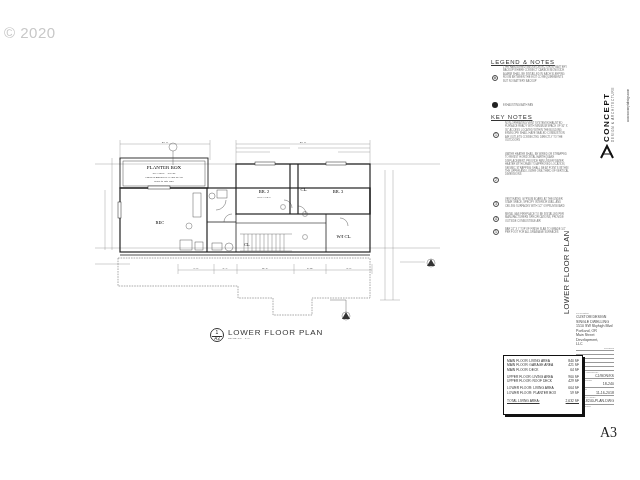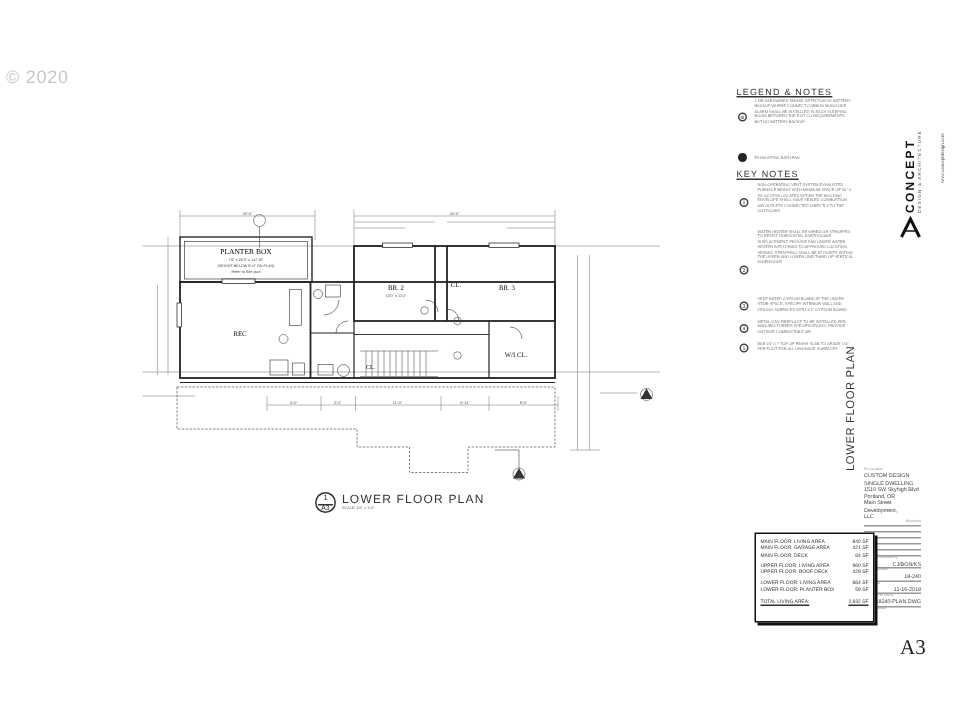--- a/index.html
+++ b/index.html
@@ -1,19 +1,19 @@
 <!DOCTYPE html>
 <html><head>
 <meta charset="utf-8">
 <style>
   * { box-sizing: border-box; margin: 0; padding: 0; }
   html, body { width: 640px; height: 480px; background: #ffffff; overflow: hidden; }
   body { position: relative; font-family: "Liberation Sans", sans-serif; color: #222; }
   .abs { position: absolute; }
-  .copyright { left: 4px; top: 44px; font-size: 12px; color: #c8c8c8; letter-spacing: 0.5px; }
+  .copyright { left: 4px; top: 24px; font-size: 15px; color: #c8c8c8; letter-spacing: 0.5px; }
   svg.plan { position: absolute; left: 0; top: 0; }
   .legend-title { left: 491px; top: 59px; font-size: 6px; letter-spacing: 0.8px; text-decoration: underline; color: #333; }
   .keynotes-title { left: 491px; top: 114px; font-size: 6px; letter-spacing: 0.8px; text-decoration: underline; color: #333; }
   .note-text { font-size: 2.6px; line-height: 3.4px; color: #777; width: 64px; text-transform: uppercase; }
   .note-sym { width: 6px; height: 6px; border: 0.6px solid #444; border-radius: 50%; font-size: 3.5px; text-align: center; line-height: 5px; color: #333; }
   .area-table { left: 503px; top: 355px; width: 80px; height: 60px; border: 1.4px solid #111; box-shadow: 2px 2px 0 #111; background: #fff; padding: 3px 3px; }
   .area-row { display: flex; justify-content: space-between; font-size: 3.3px; line-height: 4.3px; color: #333; text-transform: uppercase; }
   .area-gap { height: 3px; }
   .total-row { margin-top: 4px; text-decoration: underline; }
   .sheet-title { left: 560px; top: 226px; width: 12px; height: 90px; }

